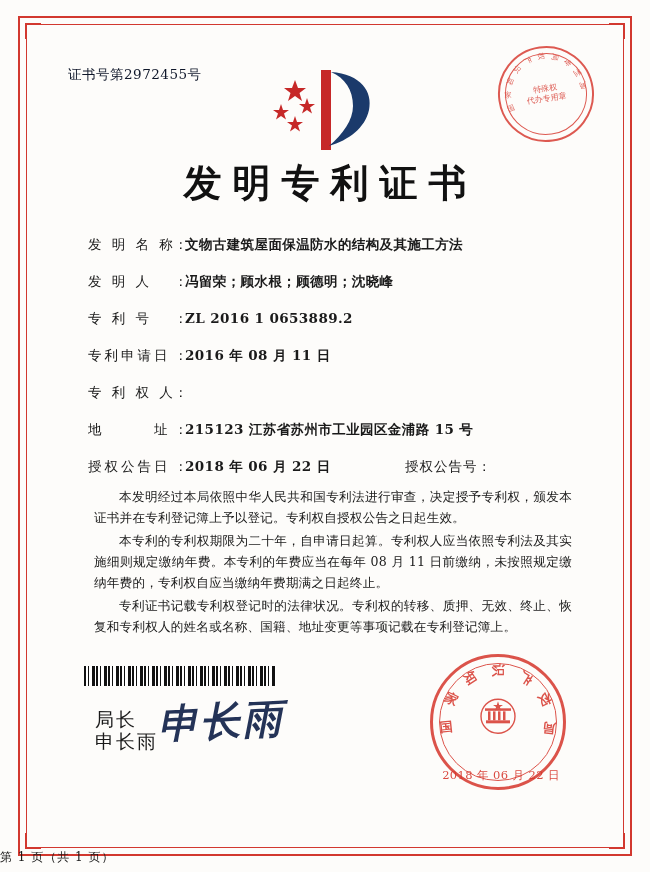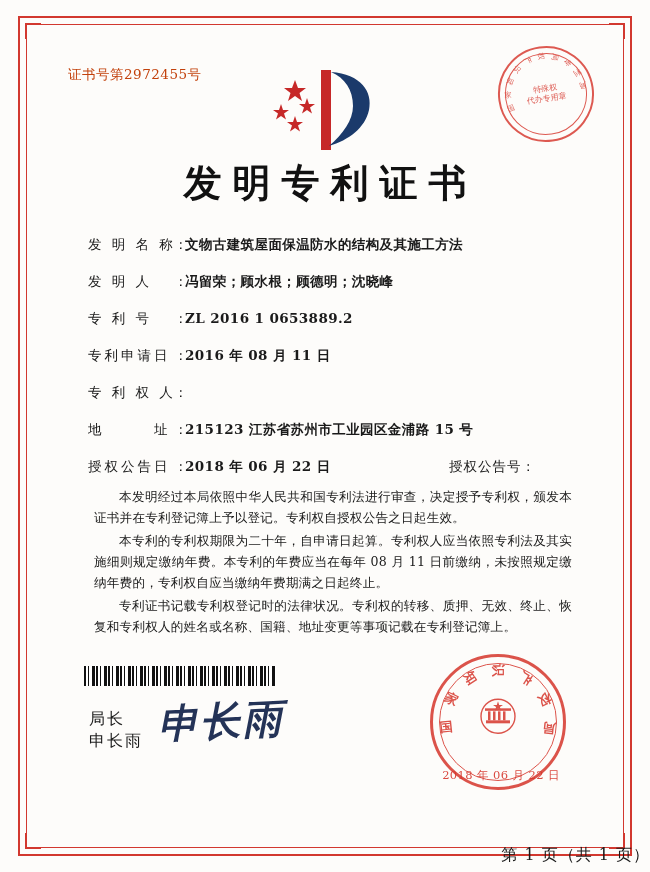--- a/index.html
+++ b/index.html
@@ -63,21 +63,21 @@
     left: 48px; right: 48px; top: 46px; bottom: 34px;
   }
 
   
   .cert-no {
     position: absolute;
     left: 20px;
     top: 20px;
     font-size: 13.5px;
     letter-spacing: 0.5px;
-    color: #c2410c;
+    color: #0f172a;
   }
 
   
   .seal-top {
     position: absolute;
     right: 8px;
     top: 0px;
     width: 92px;
     height: 92px;
     border: 2px solid #d6362c;
@@ -169,21 +169,20 @@
     font-weight: bold;
   }
   .frow.split .fvalue {
     flex: none;
     width: 220px;
   }
   .flabel2 {
     flex: none;
     letter-spacing: 1px;
     white-space: nowrap;
-    margin-left: 44px;
   }
   .fvalue2 {
     flex: 1;
     letter-spacing: 0.4px;
     padding-left: 6px;
   }
 
   
   .body-text {
     position: absolute;
@@ -214,23 +213,23 @@
       #111 4px, #111 5px,
       #fff 5px, #fff 8px,
       #111 8px, #111 11px,
       #fff 11px, #fff 12px
     );
   }
 
   
   .sig-block {
     position: absolute;
-    left: 41px;
+    left: 47px;
     top: 662px;
-    font-size: 16px;
+    font-size: 19px;
     line-height: 22px;
     letter-spacing: 2px;
   }
   .sig-hand {
     position: absolute;
     left: 110px;
     top: 648px;
     font-size: 40px;
     font-family: "DejaVu Serif", "Liberation Serif", serif;
     font-style: italic;
@@ -290,22 +289,22 @@
     color: #d6362c;
     letter-spacing: 0.4px;
     opacity: .9;
   }
 
   
   .footer {
     position: absolute;
     left: 0; right: 0;
     bottom: 6px;
-    text-align: right;
-    font-size: 16px;
+    text-align: left;
+    font-size: 12px;
     letter-spacing: 1px;
   }
 </style>
 </head>
 <body>
 
 <div class="page">
 
   <div class="border-outer"></div>
   <div class="border-inner"></div>

